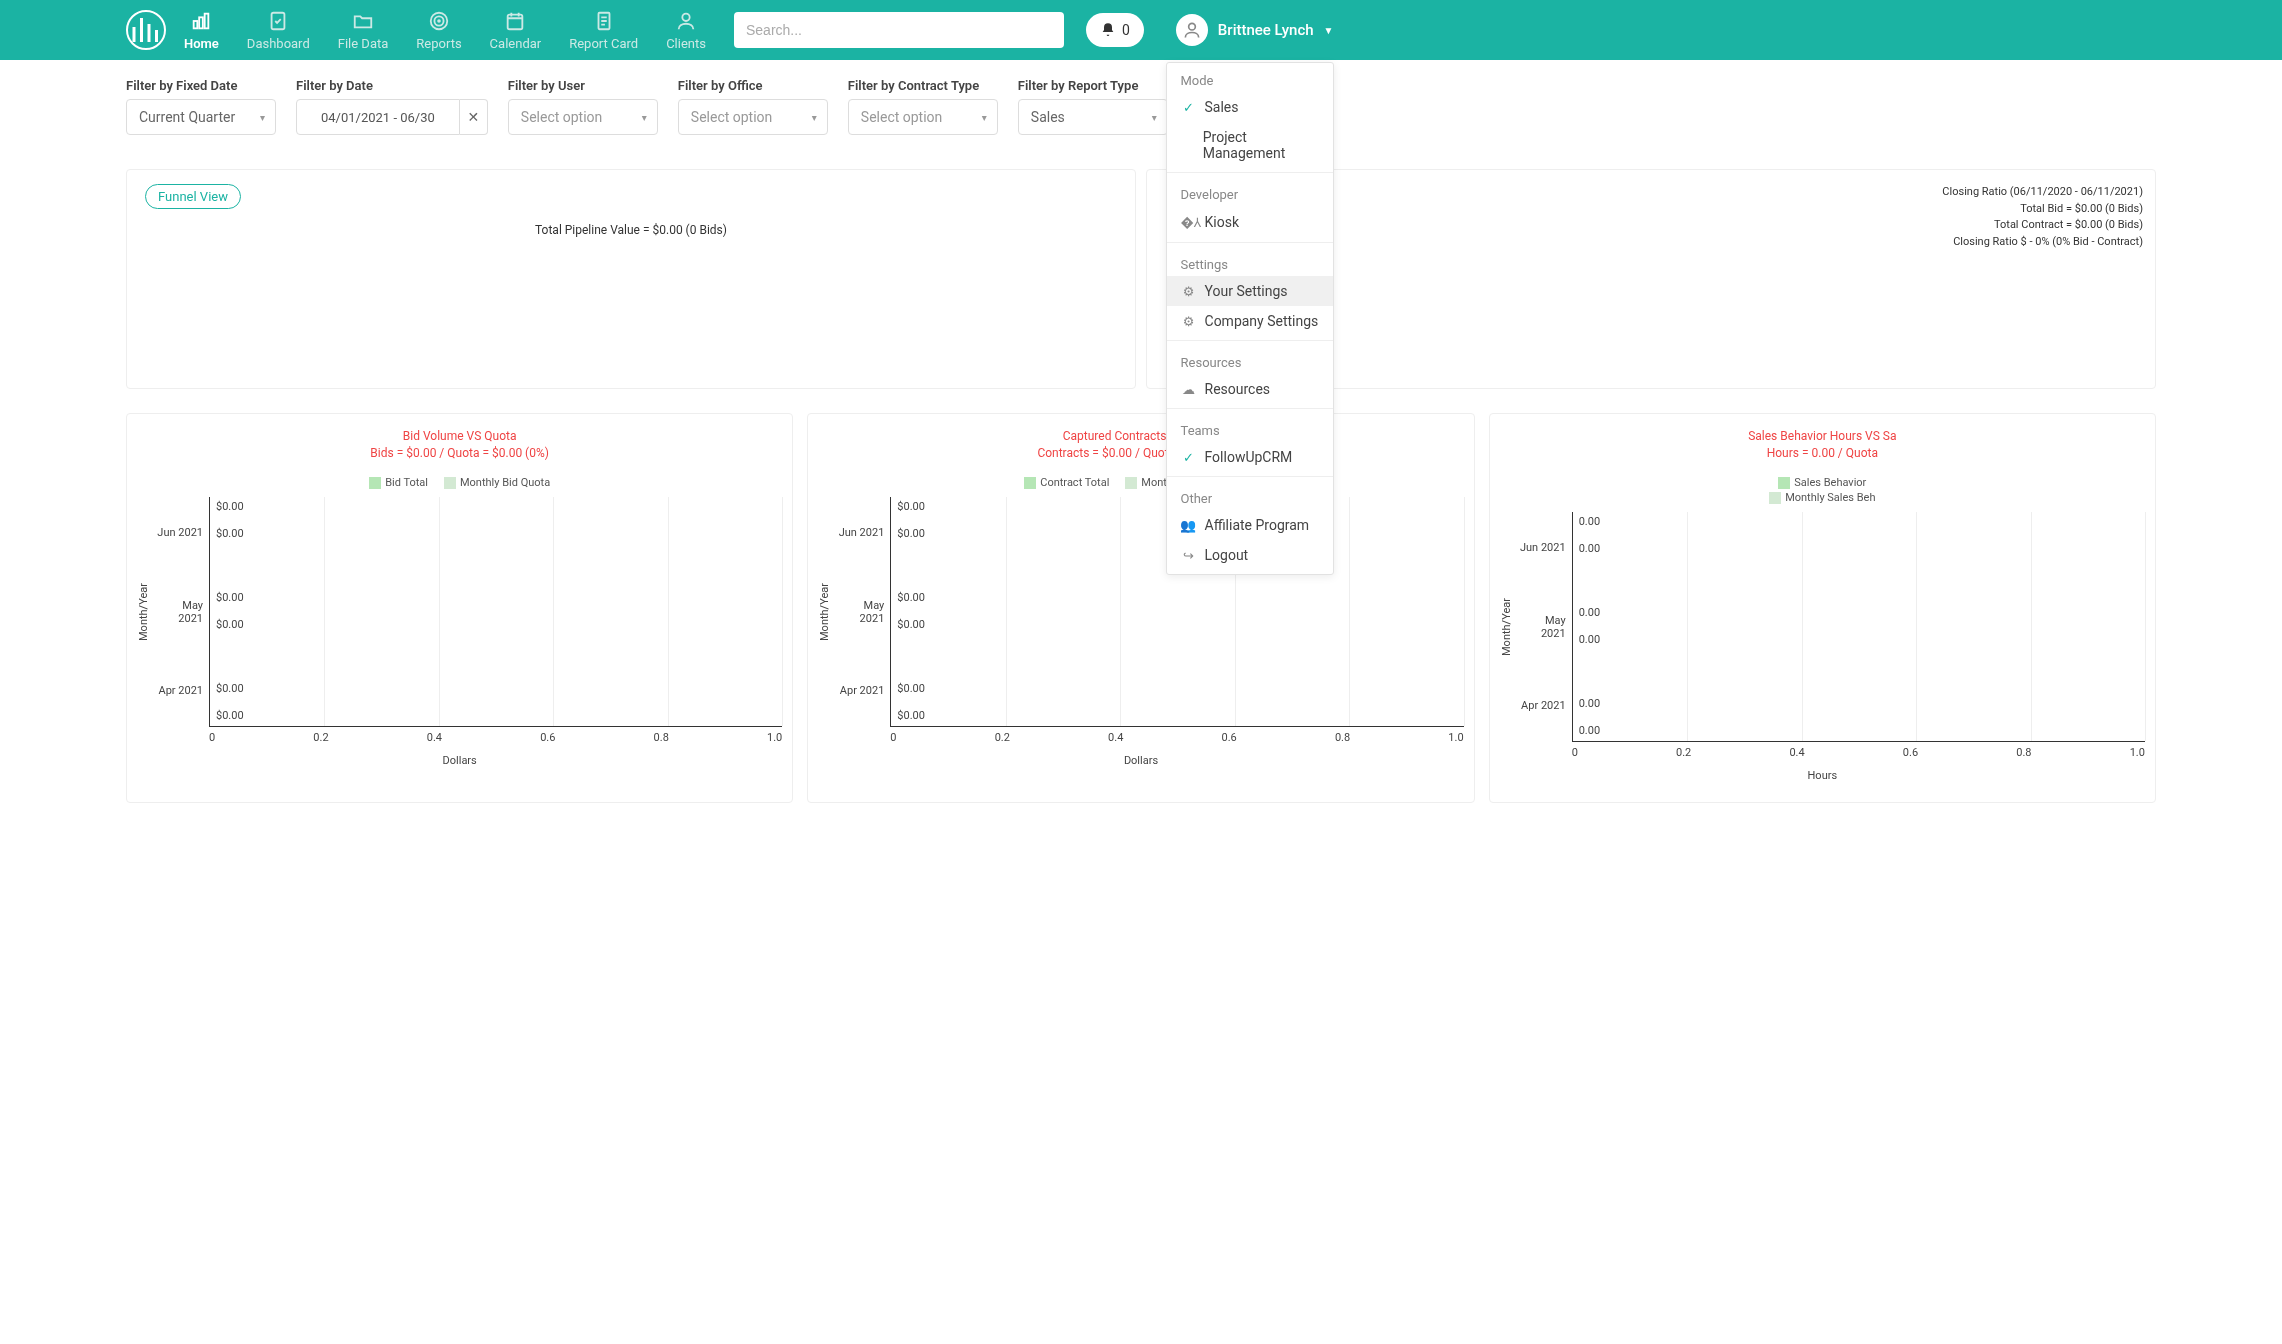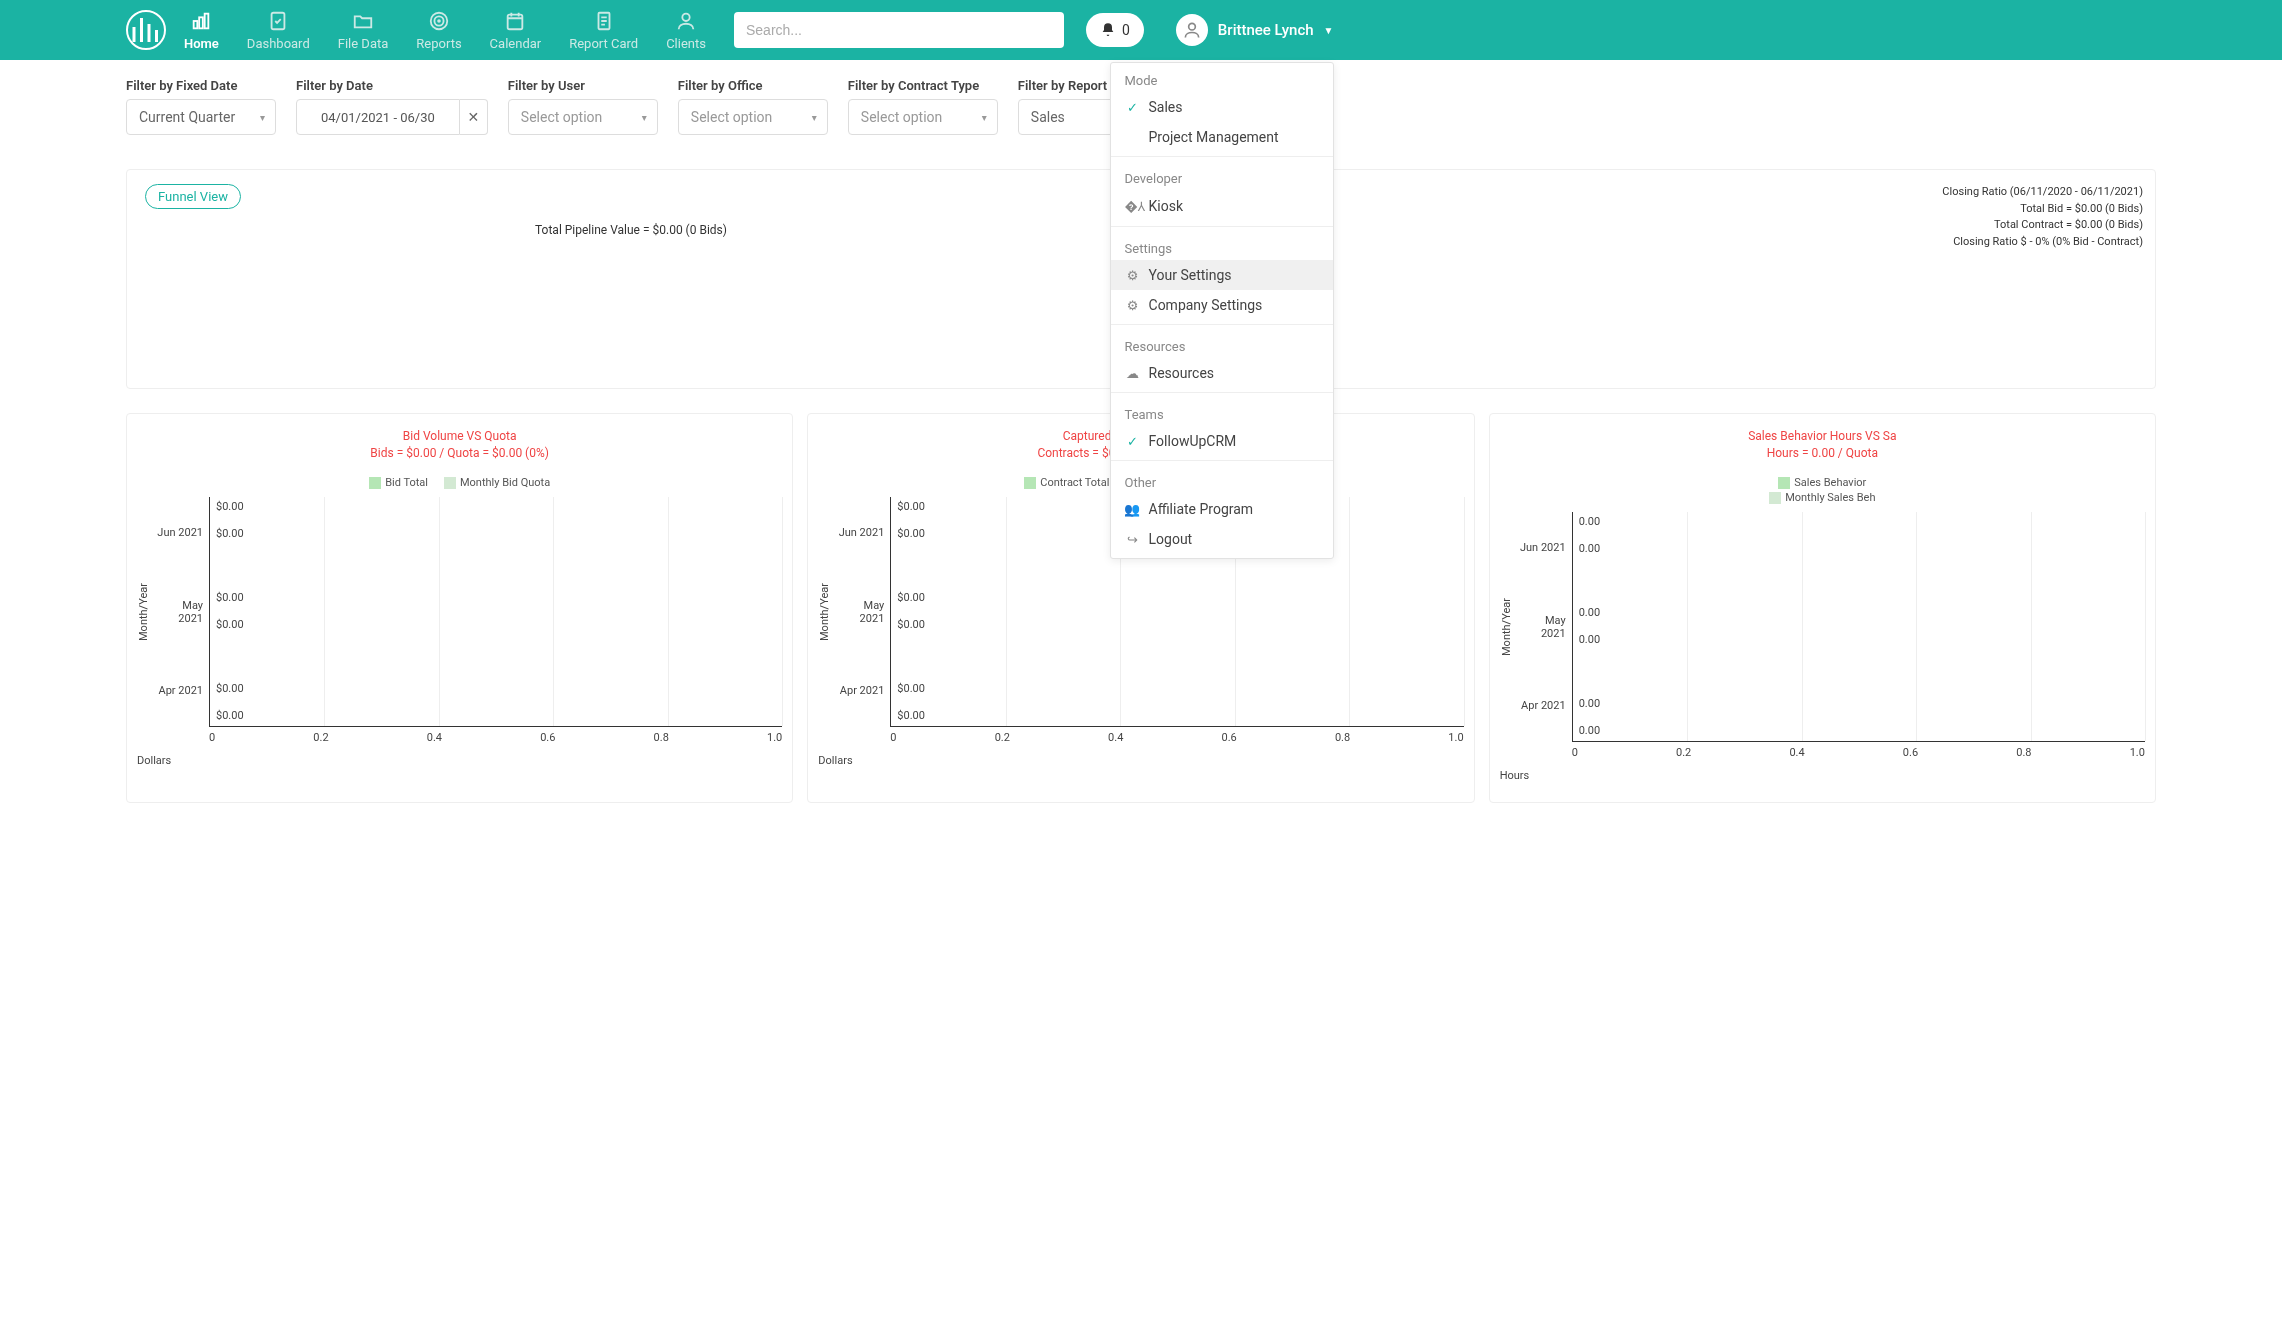--- a/index.html
+++ b/index.html
@@ -20,21 +20,21 @@
   .bell-pill { background: #fff; border-radius: 18px; height: 34px; padding: 0 14px; display: flex; align-items: center; gap: 6px; margin-left: 14px; cursor: pointer; }
   .bell-pill svg { width: 16px; height: 16px; }
   
   .user-area { display: flex; align-items: center; gap: 10px; margin-left: 24px; color: #fff; cursor: pointer; position: relative; }
   .avatar { width: 32px; height: 32px; border-radius: 50%; background: #fff; display:flex; align-items:center; justify-content:center; }
   .avatar svg { width: 20px; height: 20px; stroke:#888; }
   .user-name { font-size: 15px; font-weight: 500; }
   .caret { font-size: 10px; color: #fff; }
   
   
-  .dropdown { position: absolute; top: 48px; right: 0; width: 224px; background: #fff; border: 1px solid #e2e2e2; border-radius: 3px; box-shadow: 0 2px 8px rgba(0,0,0,0.08); color: #555; z-index: 100; padding-bottom: 4px; }
+  .dropdown { position: absolute; top: 48px; right: 0; width: 168px; background: #fff; border: 1px solid #e2e2e2; border-radius: 3px; box-shadow: 0 2px 8px rgba(0,0,0,0.08); color: #555; z-index: 100; padding-bottom: 4px; }
   .dd-section-label { font-size: 13px; color: #888; padding: 10px 14px 4px; }
   .dd-item { display: flex; align-items: center; gap: 8px; padding: 7px 14px; font-size: 14px; color: #444; cursor: pointer; }
   .dd-item.highlight { background: #f0f0f0; }
   .dd-item .dd-icon { width: 16px; text-align: center; color: #888; font-size: 13px; }
   .dd-item .check { color: #1bb3a3; }
   .dd-divider { border-top: 1px solid #eee; margin: 4px 0; }
   
   
   .filter-row { display: flex; gap: 20px; padding: 18px 126px 10px; flex-wrap: wrap; }
   .filter-block { display: flex; flex-direction: column; gap: 6px; }
@@ -64,21 +64,21 @@
   .leg-d { background: #d3e9d3; }
   
   .chart-body { display: flex; height: 230px; }
   .y-axis-label { writing-mode: vertical-rl; transform: rotate(180deg); font-size: 11px; color: #444; text-align: center; width: 18px; }
   .y-ticks { display: flex; flex-direction: column; justify-content: space-around; font-size: 11px; color: #444; text-align: right; padding-right: 6px; width: 54px; }
   .plot-area { flex: 1; border-left: 1px solid #333; border-bottom: 1px solid #333; position: relative; }
   .grid-v { position:absolute; top:0; bottom:0; border-left:1px solid #eee; }
   .value-labels { position: absolute; left: 6px; display: flex; flex-direction: column; justify-content: space-around; height: 100%; font-size: 11px; color: #444; gap: 44px; }
   .value-pair { display:flex; flex-direction:column; gap:14px; }
   .x-ticks { display: flex; justify-content: space-between; font-size: 11px; color: #444; margin-left: 72px; margin-top: 4px; }
-  .x-axis-label { text-align: left; font-size: 11px; color: #444; margin-top: 10px; }
+  .x-axis-label { text-align: center; font-size: 11px; color: #444; margin-top: 10px; }
 </style>
 </head>
 <body>
 
 <div class="topbar">
   <div class="logo-circle">
     <svg viewBox="0 0 24 24" fill="none" stroke="currentColor" stroke-width="2">
         <path d="M4 20V10M9 20V4M14 20V8M19 20V12"></path>
       </svg>
   </div>

